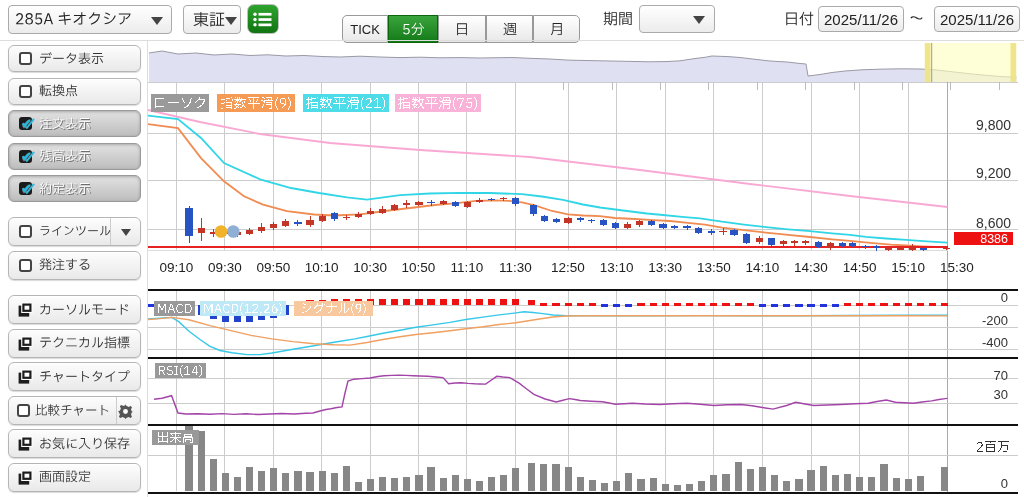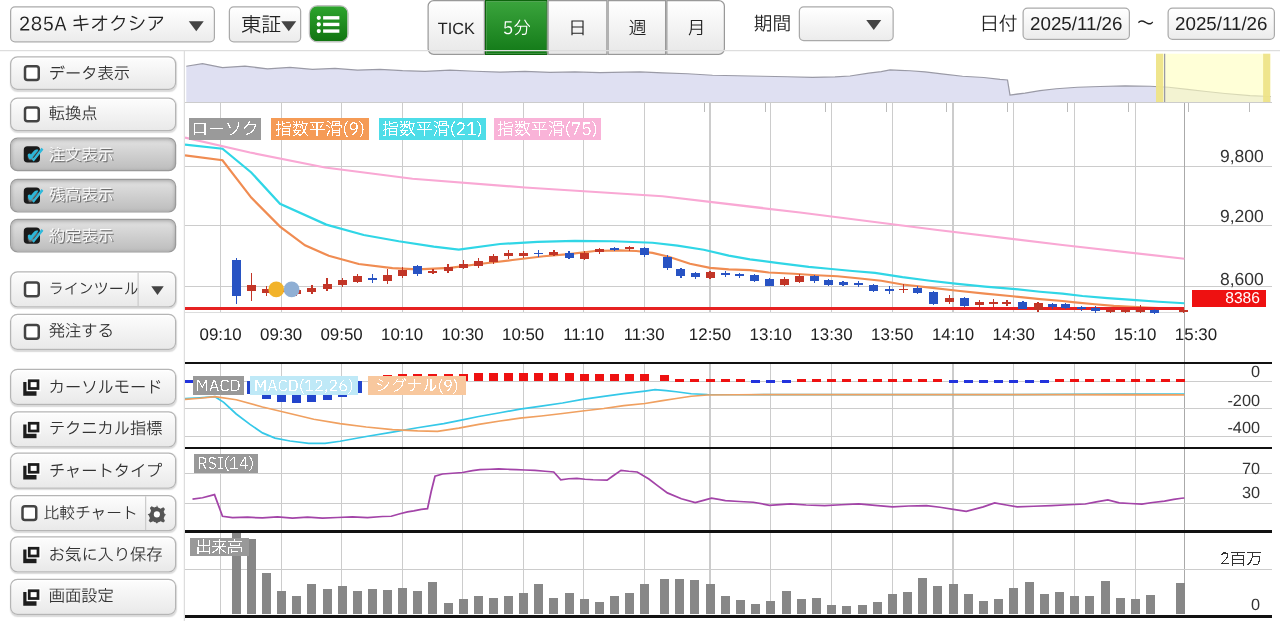--- a/index.html
+++ b/index.html
@@ -4,21 +4,21 @@
 *{margin:0;padding:0;box-sizing:border-box}
 html,body{width:1024px;height:497px;background:#fff;font-family:"Liberation Sans",sans-serif;overflow:hidden;position:relative}
 .abs{position:absolute}
 .selbox{position:absolute;border:1px solid #aaa;border-radius:4px;background:linear-gradient(#fff,#ececec);box-shadow:inset 0 1px 0 #fff;display:flex;align-items:center;font-size:15px;color:#222}
 .arr{width:0;height:0;border-left:6px solid transparent;border-right:6px solid transparent;border-top:8px solid #444;position:absolute}
 .sbtn{position:absolute;left:8px;width:133px;border:1px solid #b5b5b5;border-radius:6px;background:linear-gradient(#fdfdfd,#e9e9e9);box-shadow:0 1px 1px rgba(0,0,0,.15), inset 0 1px 0 #fff;display:flex;align-items:center;font-size:13px;color:#333;height:27px}
 .sbtn.on{background:linear-gradient(#e2e2e2,#bdbdbd);color:#fff;text-shadow:0 1px 1px #777;border-color:#9a9a9a;box-shadow:inset 0 1px 3px rgba(0,0,0,.25)}
 .cb{width:13px;height:13px;border:2px solid #444;border-radius:3px;background:#fff;margin:0 7px 0 10px;flex:0 0 auto}
 .cb.c{background:#1b1b1b;border-color:#1b1b1b;position:relative}
 .cb.c:after{content:"✔";color:#2ab6d9;font-size:13px;position:absolute;left:0px;top:-3px;font-weight:bold}
-.seg{position:absolute;top:0;height:44px;border:1px solid #999;background:linear-gradient(#fff,#e8e8e8);display:flex;align-items:center;justify-content:center;font-size:14px;color:#222;box-shadow:inset 0 1px 0 #fff}
+.seg{position:absolute;top:15px;height:28px;border:1px solid #999;background:linear-gradient(#fff,#e8e8e8);display:flex;align-items:center;justify-content:center;font-size:14px;color:#222;box-shadow:inset 0 1px 0 #fff}
 .seg.act{background:linear-gradient(#3aa43c,#137a18);color:#fff;border-color:#0c650c;box-shadow:none}
 .winicon{margin:0 6px 0 9px;flex:0 0 auto}
 </style></head>
 <body>
 
 <div class="selbox" style="left:8px;top:5px;width:164px;height:29px;padding-left:6px">
     <svg width="117.1" height="20.4" style="display:block">
       <g fill="#222">
         <path transform="translate(0.00,15.30) scale(0.01500,-0.01500)" d="M80 0V86L322 311Q442 424 442 518V532Q442 596 406.5 633.5Q371 671 303 671Q183 671 148 545L73 574Q98 649 154.5 697.5Q211 746 308 746Q377 746 427.5 719.0Q478 692 504.5 644.0Q531 596 531 533Q531 455 491.0 392.5Q451 330 373 258L171 74H559V0Z"></path>
         <path transform="translate(9.45,15.30) scale(0.01500,-0.01500)" d="M62 199Q62 271 101.5 316.5Q141 362 210 381V389Q151 408 117.5 453.5Q84 499 84 562Q84 646 145.5 696.0Q207 746 315 746Q423 746 484.5 696.0Q546 646 546 562Q546 499 512.5 453.5Q479 408 420 389V381Q489 362 528.5 316.5Q568 271 568 199Q568 138 539.0 90.0Q510 42 453.0 14.5Q396 -13 315 -13Q234 -13 177.0 14.5Q120 42 91.0 90.0Q62 138 62 199ZM459 538V554Q459 612 421.5 642.5Q384 673 315 673Q246 673 208.5 642.5Q171 612 171 554V538Q171 481 208.5 450.5Q246 420 315 420Q384 420 421.5 450.5Q459 481 459 538ZM479 194V216Q479 279 435.5 314.5Q392 350 315 350Q238 350 194.5 314.5Q151 279 151 216V194Q151 130 194.5 95.0Q238 60 315 60Q392 60 435.5 95.0Q479 130 479 194Z"></path>

